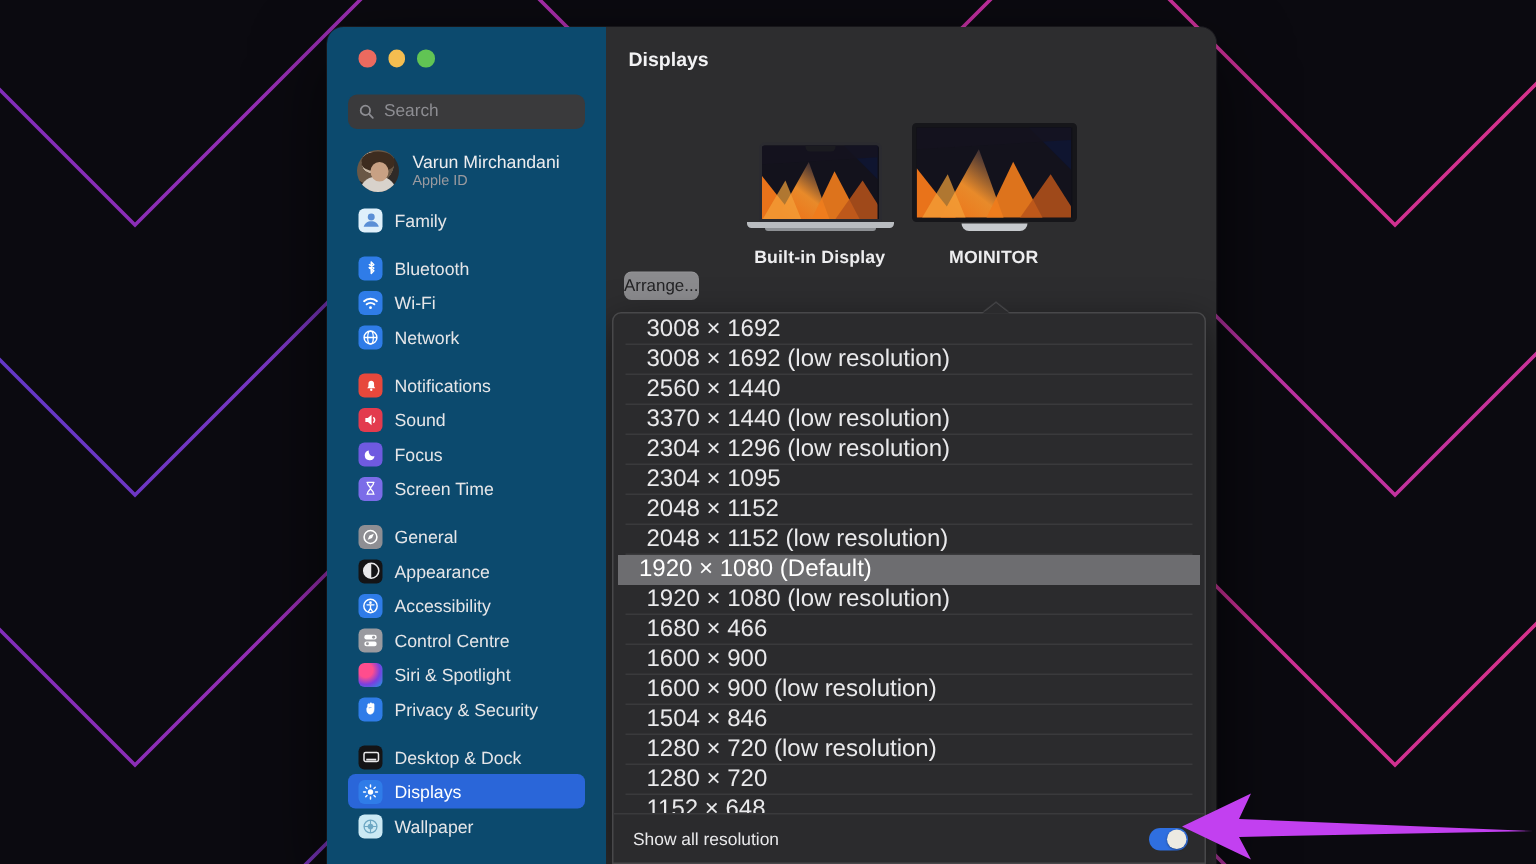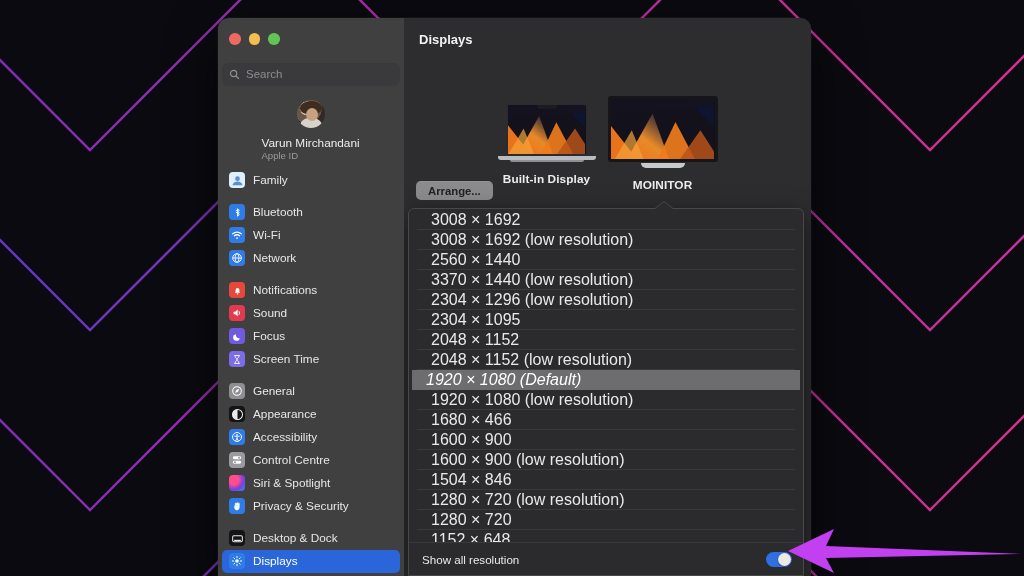--- a/index.html
+++ b/index.html
@@ -25,22 +25,22 @@
     width: 593px; height: 558px;
     border-radius: 11px 11px 0 0;
     overflow: hidden;
     display: flex;
     box-shadow: 0 18px 48px rgba(0,0,0,.65), 0 0 0 .5px rgba(255,255,255,.09);
   }
 
   
   #sidebar {
     width: 186px;
-    background: #404040;
-    padding: 0 4px;
+    background: #0c4a6e;
+    padding: 0 14px;
     position: relative;
     flex: 0 0 186px;
   }
   #traffic-lights {
     display: flex; gap: 8px;
     padding: 15px 0 0 7px;
     height: 36px;
     align-items: flex-start;
   }
   .tl { width: 11.5px; height: 11.5px; border-radius: 50%; }
@@ -84,21 +84,20 @@
     overflow: hidden;
   }
   .sb-icon svg { display: block; }
 
   
   #account-row {
     display: flex; align-items: center; gap: 9px;
     padding: 4px 7px 4px 6px;
     border-radius: 6px;
     margin-bottom: 3px;
-    flex-direction: column;
   }
   #avatar {
     width: 28px; height: 28px; border-radius: 50%;
     flex: 0 0 28px;
     overflow: hidden;
     position: relative;
     background: radial-gradient(circle at 36% 30%, #c9b8a4 0 26%, #6a5846 27% 55%, #2f2a27 56% 100%);
   }
   #avatar .av-hair { position:absolute; left:3px; top:1px; width:22px; height:13px; border-radius:50% 50% 40% 40%; background:#3d2c1f; }
   #avatar .av-face { position:absolute; left:9px; top:8px; width:12px; height:13px; border-radius:50%; background:#c8a184; }
@@ -112,23 +111,23 @@
     flex: 1 1 auto;
     background: #2d2d2f;
     position: relative;
     overflow: hidden;
   }
   #content-title {
     position: absolute; left: 15px; top: 14px;
     font-size: 13px; font-weight: bold; color: #f2f2f4;
   }
   #displays-row {
-    position: absolute; left: 0; right: 0; top: 78px;
+    position: absolute; left: 0; right: 0; top: 64px;
     display: flex; justify-content: center; gap: 12px;
-    align-items: center;
+    align-items: flex-end;
   }
   .display-cell { display: flex; flex-direction: column; align-items: center; }
   .display-label {
     margin-top: 10px;
     font-size: 11.8px; font-weight: bold; color: #ededef;
     letter-spacing: .1px;
   }
 
   
   .laptop-wrap { width: 98px; display:flex; flex-direction:column; align-items:center; }
@@ -157,27 +156,26 @@
     border-radius: 3px;
     overflow: hidden; position: relative;
     background: #101018;
   }
   .monitor-stand { width: 44px; height: 5px; background: #c6c9cd; border-radius: 0 0 40px 40px; margin-top: 1px; }
 
   .wall-art { position: absolute; inset: 0; }
 
   #arrange-button {
     position: absolute; left: 12px; top: 163px;
-    height: 19px; padding: 0 12px;
+    height: 19px; padding: 0 0;
     background: #8b8b8e;
     border-radius: 5px;
     display: flex; align-items: center;
     font-size: 11.3px; color: #232325;
     box-shadow: 0 .5px 0 rgba(255,255,255,.15) inset;
-    font-weight: bold;
   }
 
   
   #res-popup {
     position: absolute;
     left: 4px; top: 190px;
     width: 396px; height: 368px;
     background: #2b2b2d;
     border: .5px solid #48484a;
     border-radius: 6px 6px 0 0;
@@ -207,21 +205,20 @@
     font-size: 16px;
     color: #e9e9eb;
     border-bottom: .5px solid #3a3a3c;
     margin: 0 8px 0 8px;
   }
   .res-row.selected {
     background: #6d6d70;
     color: #fff;
     border-bottom-color: transparent;
     margin: 0 3px;
-    font-style: italic;
   }
   #show-all-bar {
     flex: 0 0 33px;
     display: flex; align-items: center; justify-content: space-between;
     padding: 0 11px 0 13px;
     border-top: .5px solid #3a3a3c;
   }
   #show-all-label { font-size: 11.6px; color: #e9e9eb; }
   #toggle-switch {
     width: 26px; height: 15px; border-radius: 9px;

